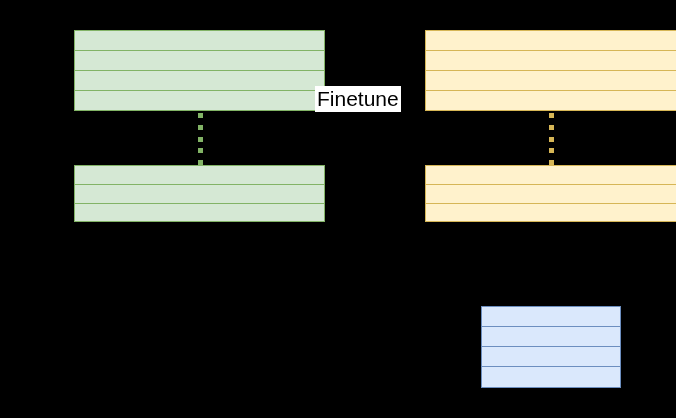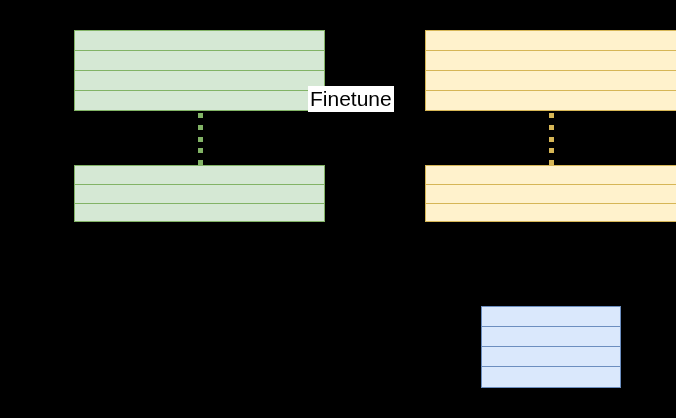--- a/index.html
+++ b/index.html
@@ -94,21 +94,21 @@
     <i></i>
     <i></i>
   </div>
 
   <div class="stack green" style="left:74px; top:165px; width:251px; height:57px;">
     <div class="layer" style="height:19px;"></div>
     <div class="layer" style="height:19px;"></div>
     <div class="layer" style="height:19px;"></div>
   </div>
 
-  <div class="edge-label" style="left:308px; top:86px;">Finetune</div>
+  <div class="edge-label" style="left:315px; top:86px;">Finetune</div>
 
   <div class="stack yellow" style="left:425px; top:30px; width:253px; height:81px;">
     <div class="layer" style="height:20px;"></div>
     <div class="layer" style="height:20px;"></div>
     <div class="layer" style="height:20px;"></div>
     <div class="layer" style="height:21px;"></div>
   </div>
 
   <div class="vdots yellow" style="left:549px; top:113px; height:52px;">
     <i></i>

